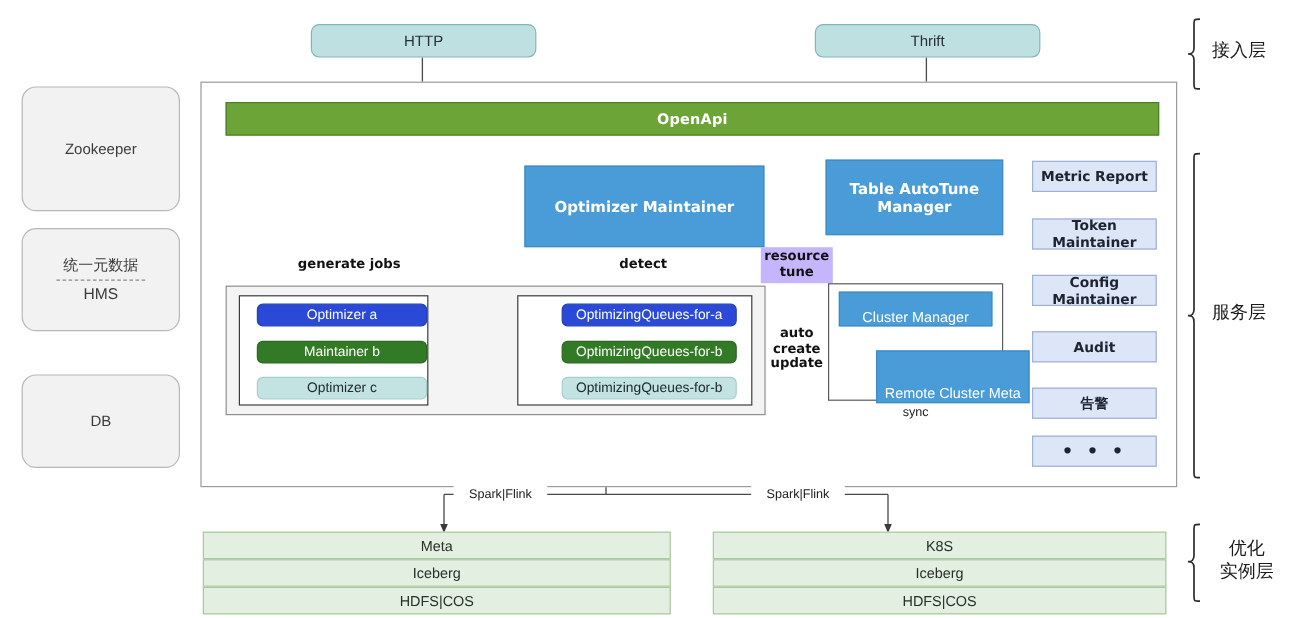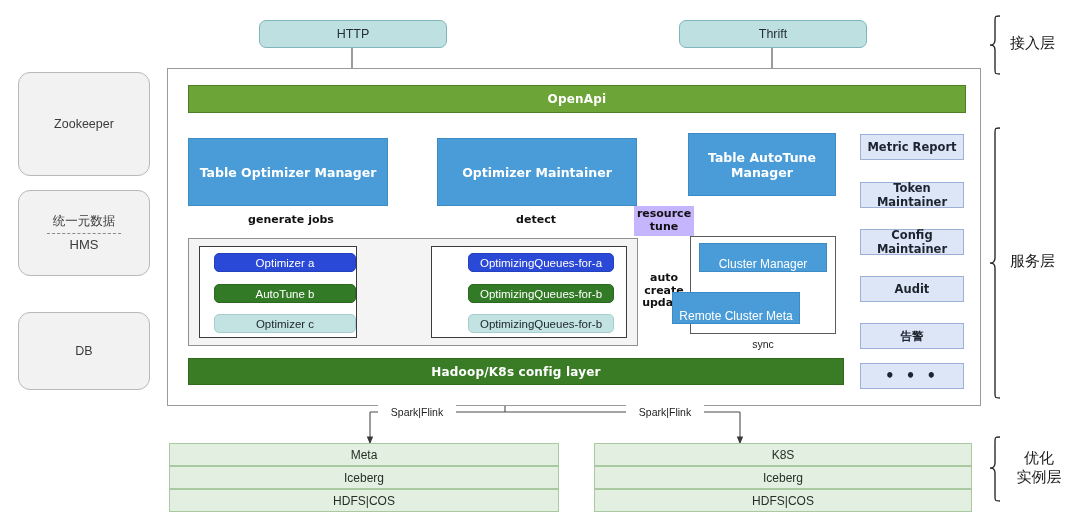--- a/index.html
+++ b/index.html
@@ -161,23 +161,20 @@
   <div class="abs entrybox ctr" style="left:679px;top:20px;width:188px;height:28px;">
     <span>Thrift</span>
   </div>
 
   <div class="abs outerpanel" style="left:167px;top:68px;width:814px;height:338px;"></div>
 
   <div class="abs greenbar ctr" style="left:188px;top:85px;width:778px;height:28px;">
     <span>OpenApi</span>
   </div>
 
-  <div class="abs bluebox ctr" style="left:188px;top:138px;width:200px;height:68px;">
-    <span>Table Optimizer Manager</span>
-  </div>
   <div class="abs bluebox ctr" style="left:437px;top:138px;width:200px;height:68px;">
     <span>Optimizer Maintainer</span>
   </div>
   <div class="abs bluebox ctr" style="left:688px;top:133px;width:148px;height:63px;">
     <span>Table AutoTune Manager</span>
   </div>
 
   <div class="abs elabel ctr" style="left:236px;top:212px;width:110px;height:16px;">generate jobs</div>
   <div class="abs elabel ctr" style="left:496px;top:212px;width:80px;height:16px;">detect</div>
   <div class="abs elabel ctr" style="left:634px;top:206px;width:60px;height:30px;background:#c4b5fd;">resource
@@ -187,42 +184,42 @@
 update</div>
   <div class="abs linelabel ctr" style="left:742px;top:337px;width:42px;height:14px;">sync</div>
 
   <div class="abs groupgray" style="left:188px;top:238px;width:450px;height:108px;"></div>
 
   <div class="abs groupwhite" style="left:199px;top:246px;width:158px;height:92px;"></div>
   <div class="abs pillbox pill-blue ctr" style="left:214px;top:253px;width:142px;height:19px;">
     <span>Optimizer a</span>
   </div>
   <div class="abs pillbox pill-green ctr" style="left:214px;top:284px;width:142px;height:19px;">
-    <span>AutoTune b</span>
+    <span>Maintainer b</span>
   </div>
   <div class="abs pillbox pill-cyan ctr" style="left:214px;top:314px;width:142px;height:19px;">
     <span>Optimizer c</span>
   </div>
 
   <div class="abs groupwhite" style="left:431px;top:246px;width:196px;height:92px;"></div>
   <div class="abs pillbox pill-blue ctr" style="left:468px;top:253px;width:146px;height:19px;">
     <span>OptimizingQueues-for-a</span>
   </div>
   <div class="abs pillbox pill-green ctr" style="left:468px;top:284px;width:146px;height:19px;">
     <span>OptimizingQueues-for-b</span>
   </div>
   <div class="abs pillbox pill-cyan ctr" style="left:468px;top:314px;width:146px;height:19px;">
     <span>OptimizingQueues-for-b</span>
   </div>
 
   <div class="abs clusterwrap" style="left:690px;top:236px;width:146px;height:98px;"></div>
   <div class="abs clusterbox ctr" style="left:699px;top:243px;width:128px;height:29px;">
     <span>Cluster Manager</span>
   </div>
-  <div class="abs clusterbox ctr" style="left:672px;top:292px;width:128px;height:32px;">
+  <div class="abs clusterbox ctr" style="left:730px;top:292px;width:128px;height:44px;">
     <span>Remote Cluster Meta</span>
   </div>
 
   <div class="abs modbox ctr" style="left:860px;top:134px;width:104px;height:26px;">
     <span>Metric Report</span>
   </div>
   <div class="abs modbox ctr" style="left:860px;top:182px;width:104px;height:26px;">
     <span>Token Maintainer</span>
   </div>
   <div class="abs modbox ctr" style="left:860px;top:229px;width:104px;height:26px;">
@@ -231,23 +228,20 @@
   <div class="abs modbox ctr" style="left:860px;top:276px;width:104px;height:26px;">
     <span>Audit</span>
   </div>
   <div class="abs modbox ctr" style="left:860px;top:323px;width:104px;height:26px;">
     <span>告警</span>
   </div>
   <div class="abs modbox ctr dots" style="left:860px;top:363px;width:104px;height:26px;">
     <span>• • •</span>
   </div>
 
-  <div class="abs greenbar dark ctr" style="left:188px;top:358px;width:656px;height:27px;">
-    <span>Hadoop/K8s config layer</span>
-  </div>
 
   <div class="abs linelabel ctr" style="left:378px;top:405px;width:78px;height:14px;">Spark|Flink</div>
   <div class="abs linelabel ctr" style="left:626px;top:405px;width:78px;height:14px;">Spark|Flink</div>
 
   <div class="abs stackcell ctr" style="left:169px;top:443px;width:390px;height:23px;">
     <span>Meta</span>
   </div>
   <div class="abs stackcell ctr" style="left:169px;top:466px;width:390px;height:23px;">
     <span>Iceberg</span>
   </div>

